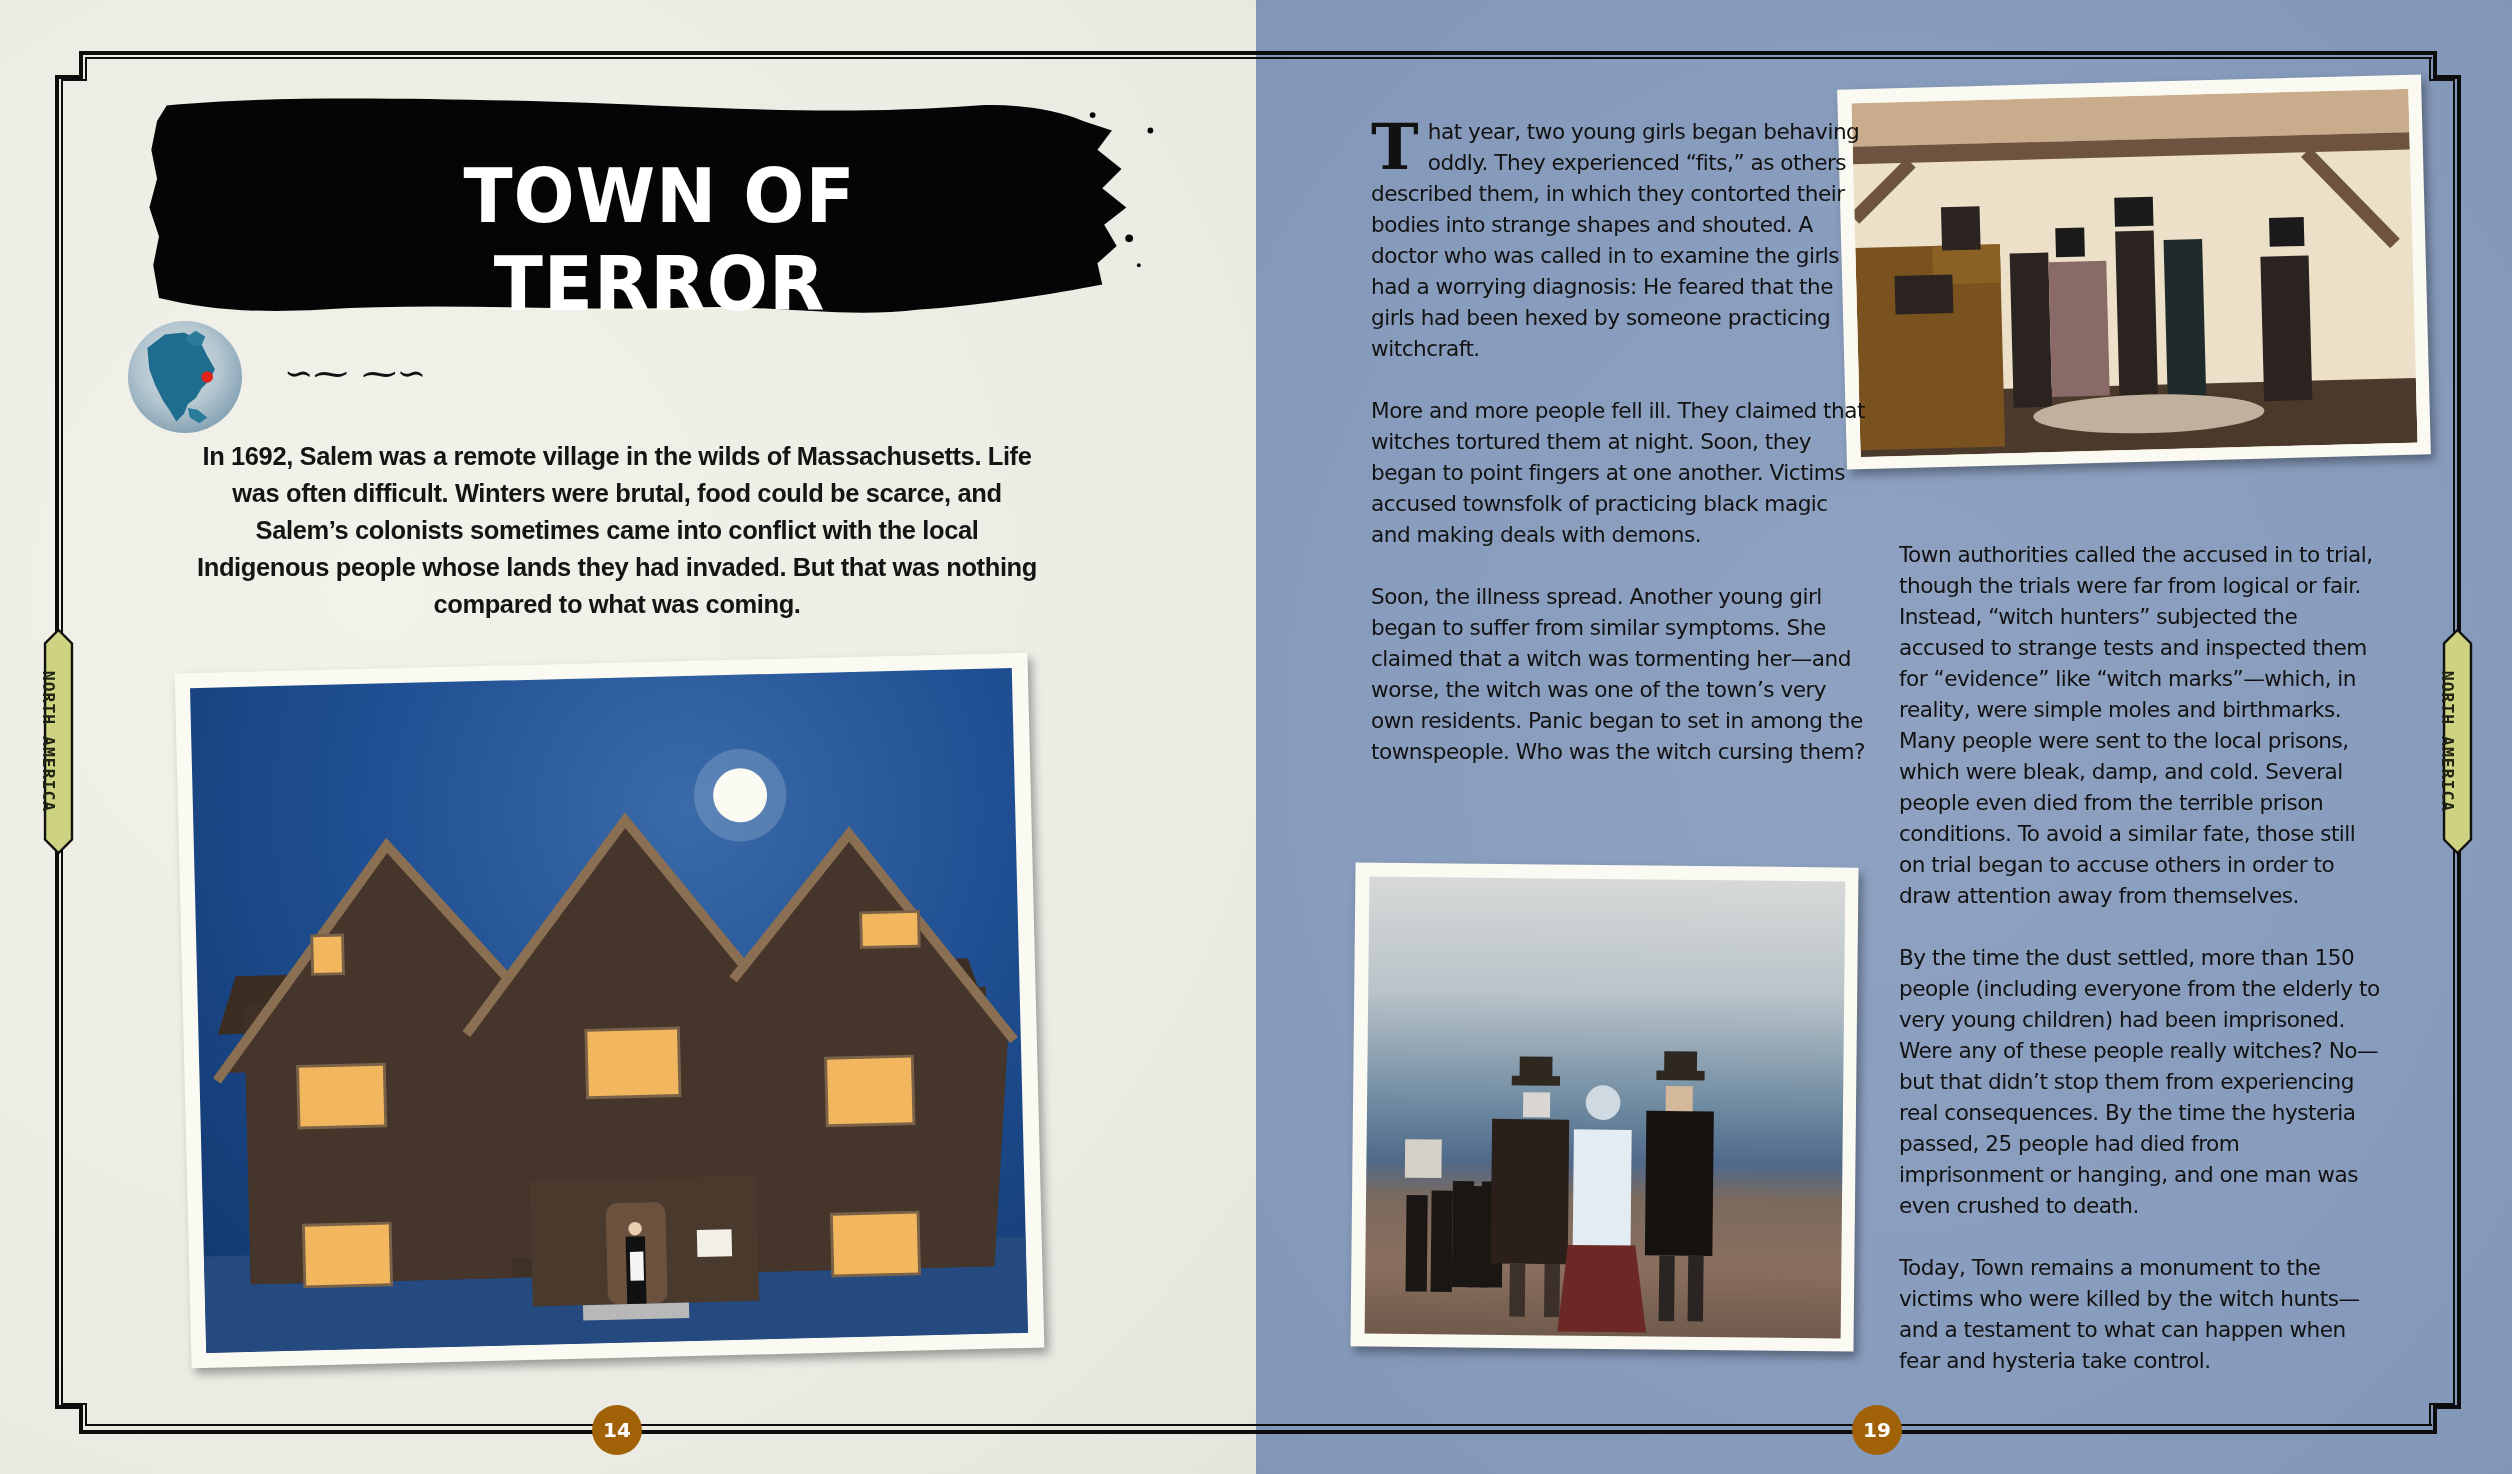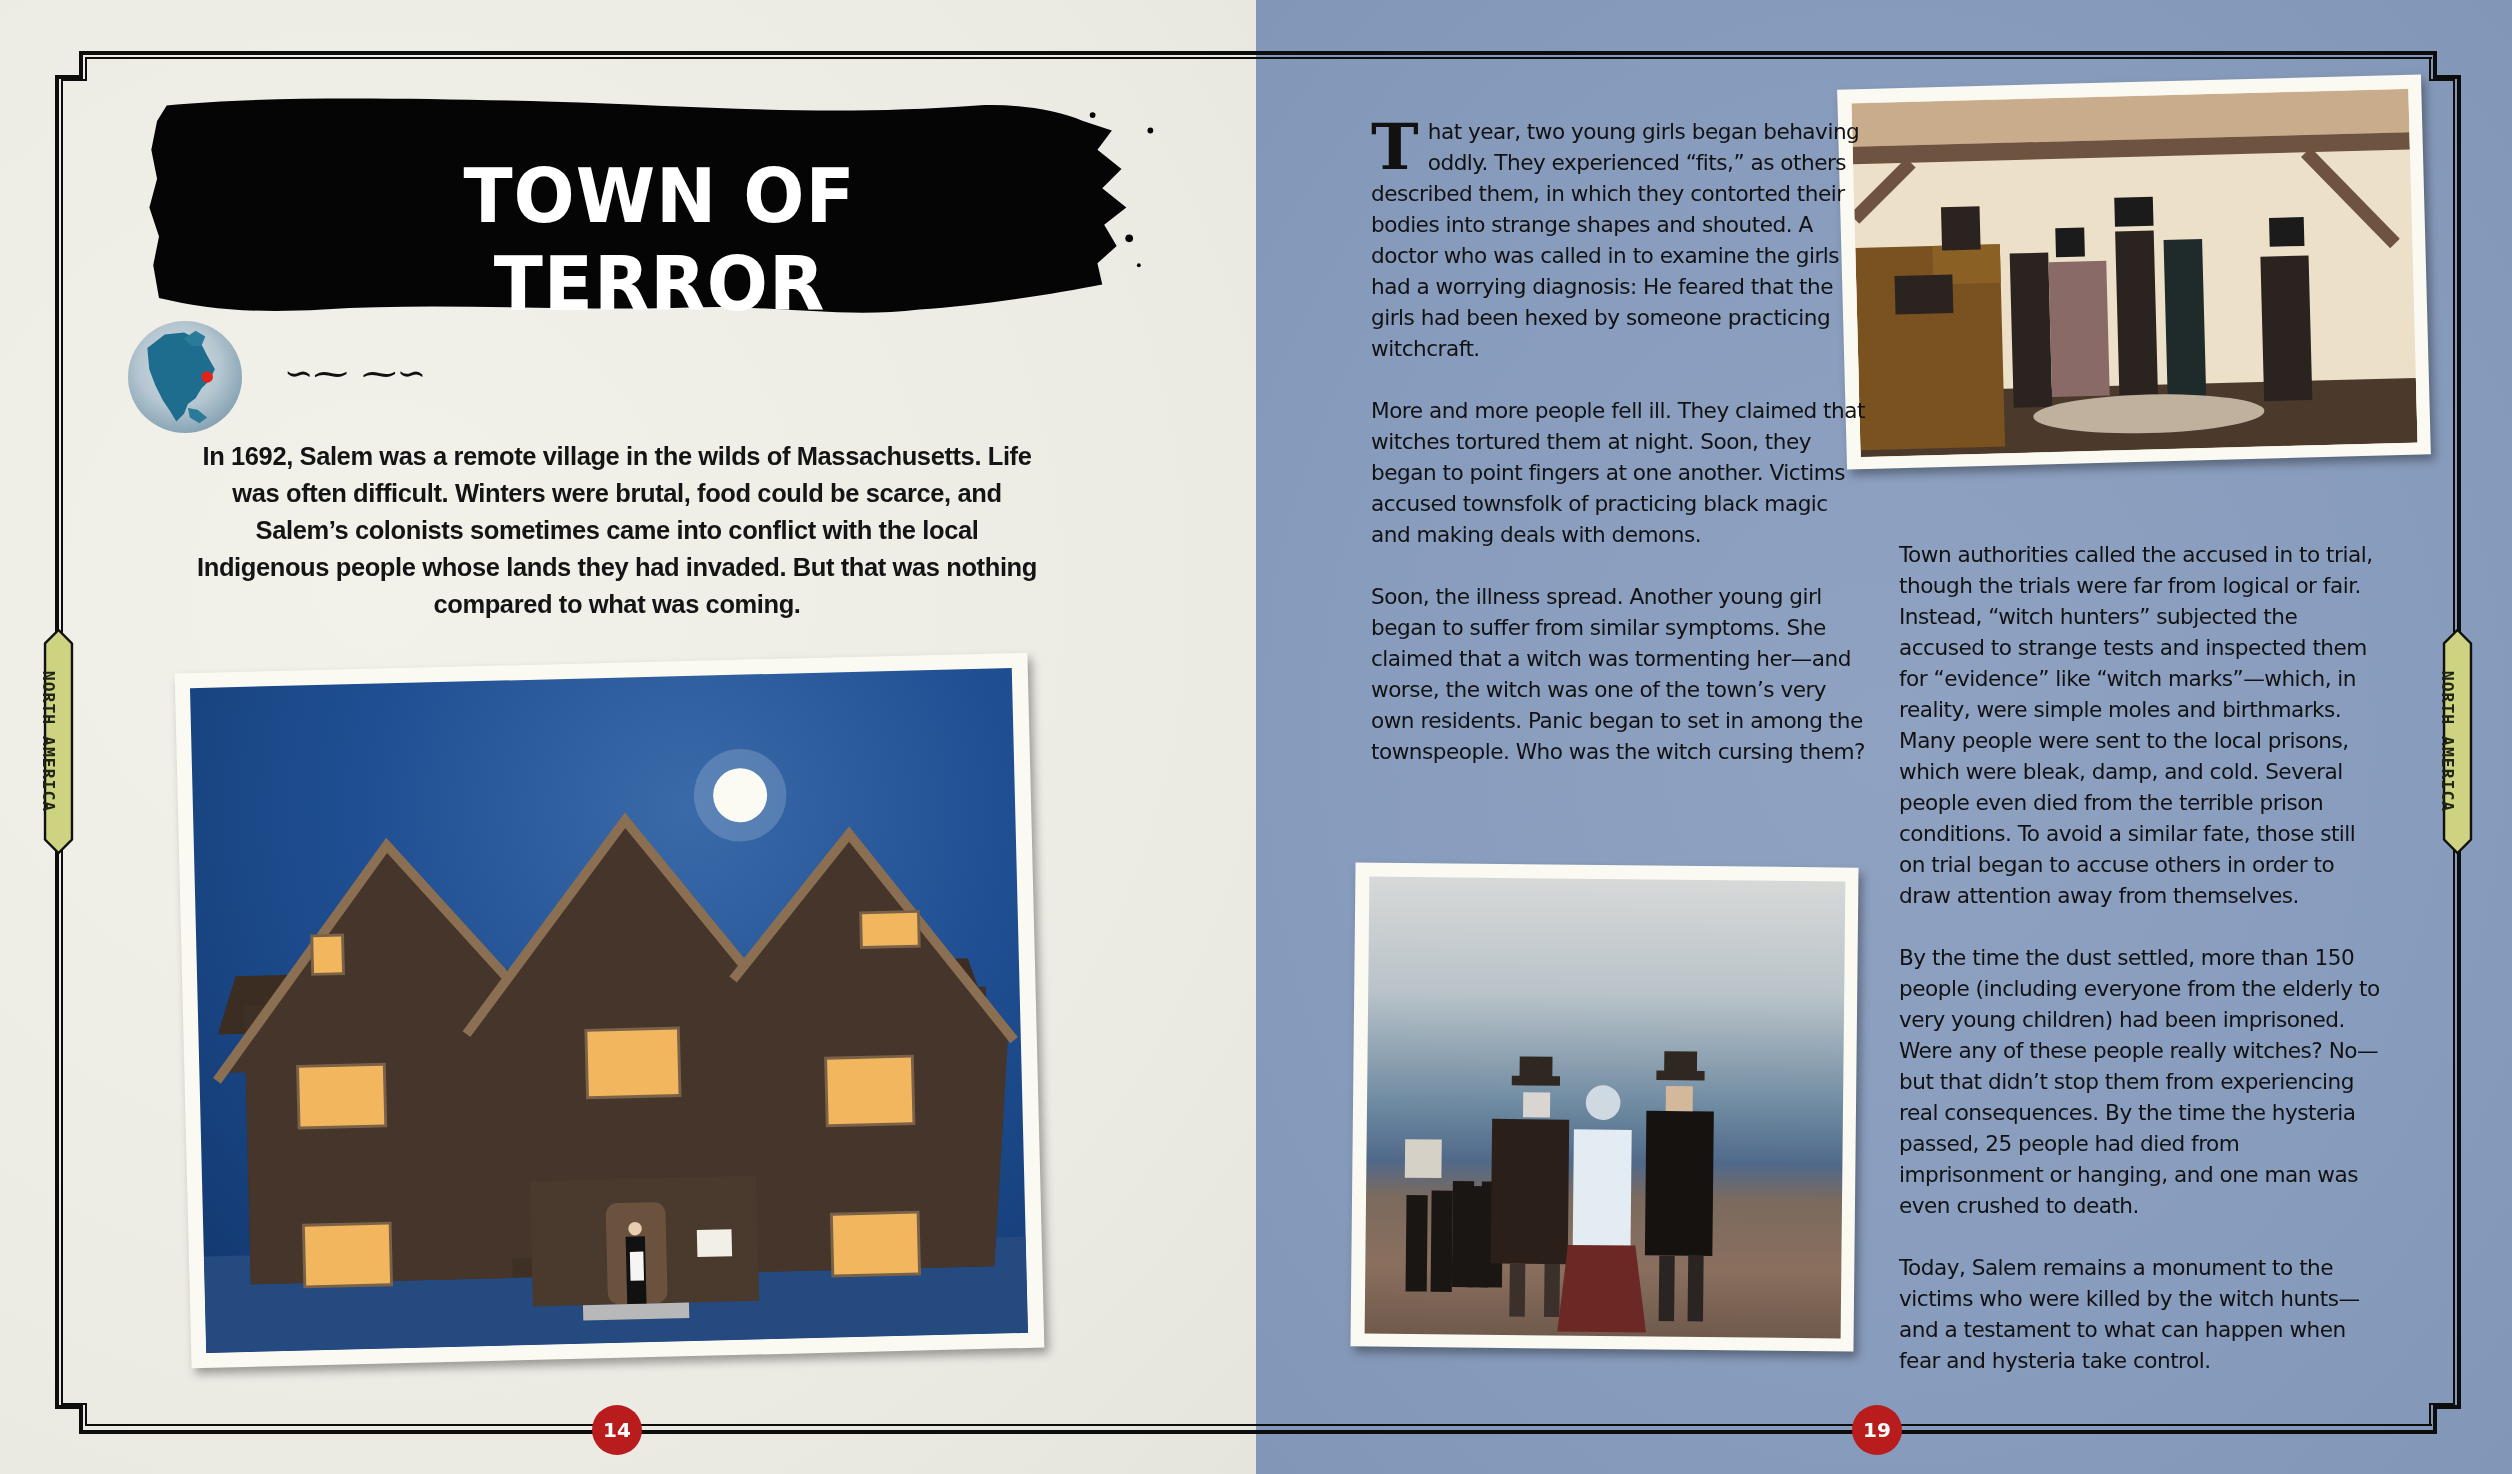--- a/index.html
+++ b/index.html
@@ -32,21 +32,21 @@
     font-family: "Liberation Sans", sans-serif; font-weight: bold; font-size: 25.5px; line-height: 37px; color: #141414; letter-spacing: -0.4px; }
 
   .photo { position: absolute; background: #fbfaf2; box-shadow: 3.9px 5.8px 9.6px rgba(0,0,0,0.35); }
   .photo .art { position: absolute; overflow: hidden; }
 
   .side-tab { position: absolute; width: 39px; height: 173px; }
   .side-tab .tab-label { position: absolute; left: 0; top: 0; width: 173px; height: 39px; line-height: 39px;
     text-align: center; font-family: "DejaVu Sans Mono", monospace; font-weight: bold; font-size: 16.4px; color: #1f2414; letter-spacing: 1px;
     transform-origin: 0 0; transform: translate(28px, 0) rotate(90deg); }
 
-  .page-num { position: absolute; width: 50px; height: 50px; border-radius: 50%; background: #b91c1c; color: #fff;
+  .page-num { position: absolute; width: 50px; height: 50px; border-radius: 50%; background: #a16207; color: #fff;
     font-family: "DejaVu Sans", sans-serif; font-weight: bold; font-size: 20px; text-align: center; line-height: 50px; }
 
   .body-col { position: absolute; font-family: "DejaVu Sans", sans-serif; font-size: 21.6px; line-height: 31px; color: #121212; letter-spacing: -0.5px; }
   .body-col p { margin-bottom: 31px; }
   .dropcap { float: left; font-family: "DejaVu Serif", serif; font-weight: bold; font-size: 64px; line-height: 54px; margin: 3.9px 9.6px 0 0; color: #111; }
 </style>
 </head>
 <body>
 
 <div class="page-left"></div>
@@ -231,21 +231,21 @@
   <p>
     <span class="dropcap">T</span><span>hat year, two young girls began behaving oddly. They experienced “fits,” as others described them, in which they contorted their bodies into strange shapes and shouted. A doctor who was called in to examine the girls had a worrying diagnosis: He feared that the girls had been hexed by someone practicing witchcraft.</span>
   </p>
   <p>More and more people fell ill. They claimed that witches tortured them at night. Soon, they began to point fingers at one another. Victims accused townsfolk of practicing black magic and making deals with demons.</p>
   <p>Soon, the illness spread. Another young girl began to suffer from similar symptoms. She claimed that a witch was tormenting her—and worse, the witch was one of the town’s very own residents. Panic began to set in among the townspeople. Who was the witch cursing them?</p>
 </div>
 
 <div class="body-col" style="left:1899px;top:539px;width:486px;">
   <p>Town authorities called the accused in to trial, though the trials were far from logical or fair. Instead, “witch hunters” subjected the accused to strange tests and inspected them for “evidence” like “witch marks”—which, in reality, were simple moles and birthmarks. Many people were sent to the local prisons, which were bleak, damp, and cold. Several people even died from the terrible prison conditions. To avoid a similar fate, those still on trial began to accuse others in order to draw attention away from themselves.</p>
   <p>By the time the dust settled, more than 150 people (including everyone from the elderly to very young children) had been imprisoned. Were any of these people really witches? No—but that didn’t stop them from experiencing real consequences. By the time the hysteria passed, 25 people had died from imprisonment or hanging, and one man was even crushed to death.</p>
-  <p>Today, Salem remains a monument to the victims who were killed by the witch hunts—and a testament to what can happen when fear and hysteria take control.</p>
+  <p>Today, Town remains a monument to the victims who were killed by the witch hunts—and a testament to what can happen when fear and hysteria take control.</p>
 </div>
 
 <div class="side-tab" style="left:40px;top:628px;">
   <svg width="39" height="227" viewBox="0 0 40 236" style="position:absolute;left:-1px;top:0;">
     <polygon points="6,16 20,2 34,16 34,220 20,234 6,220" fill="#cdd381" stroke="#111" stroke-width="2.5"></polygon>
   </svg>
   <div class="tab-label" style="width:227px;transform:translate(28px,0) rotate(90deg);">NORTH AMERICA</div>
 </div>
 
 <div class="side-tab" style="left:2439px;top:628px;">

